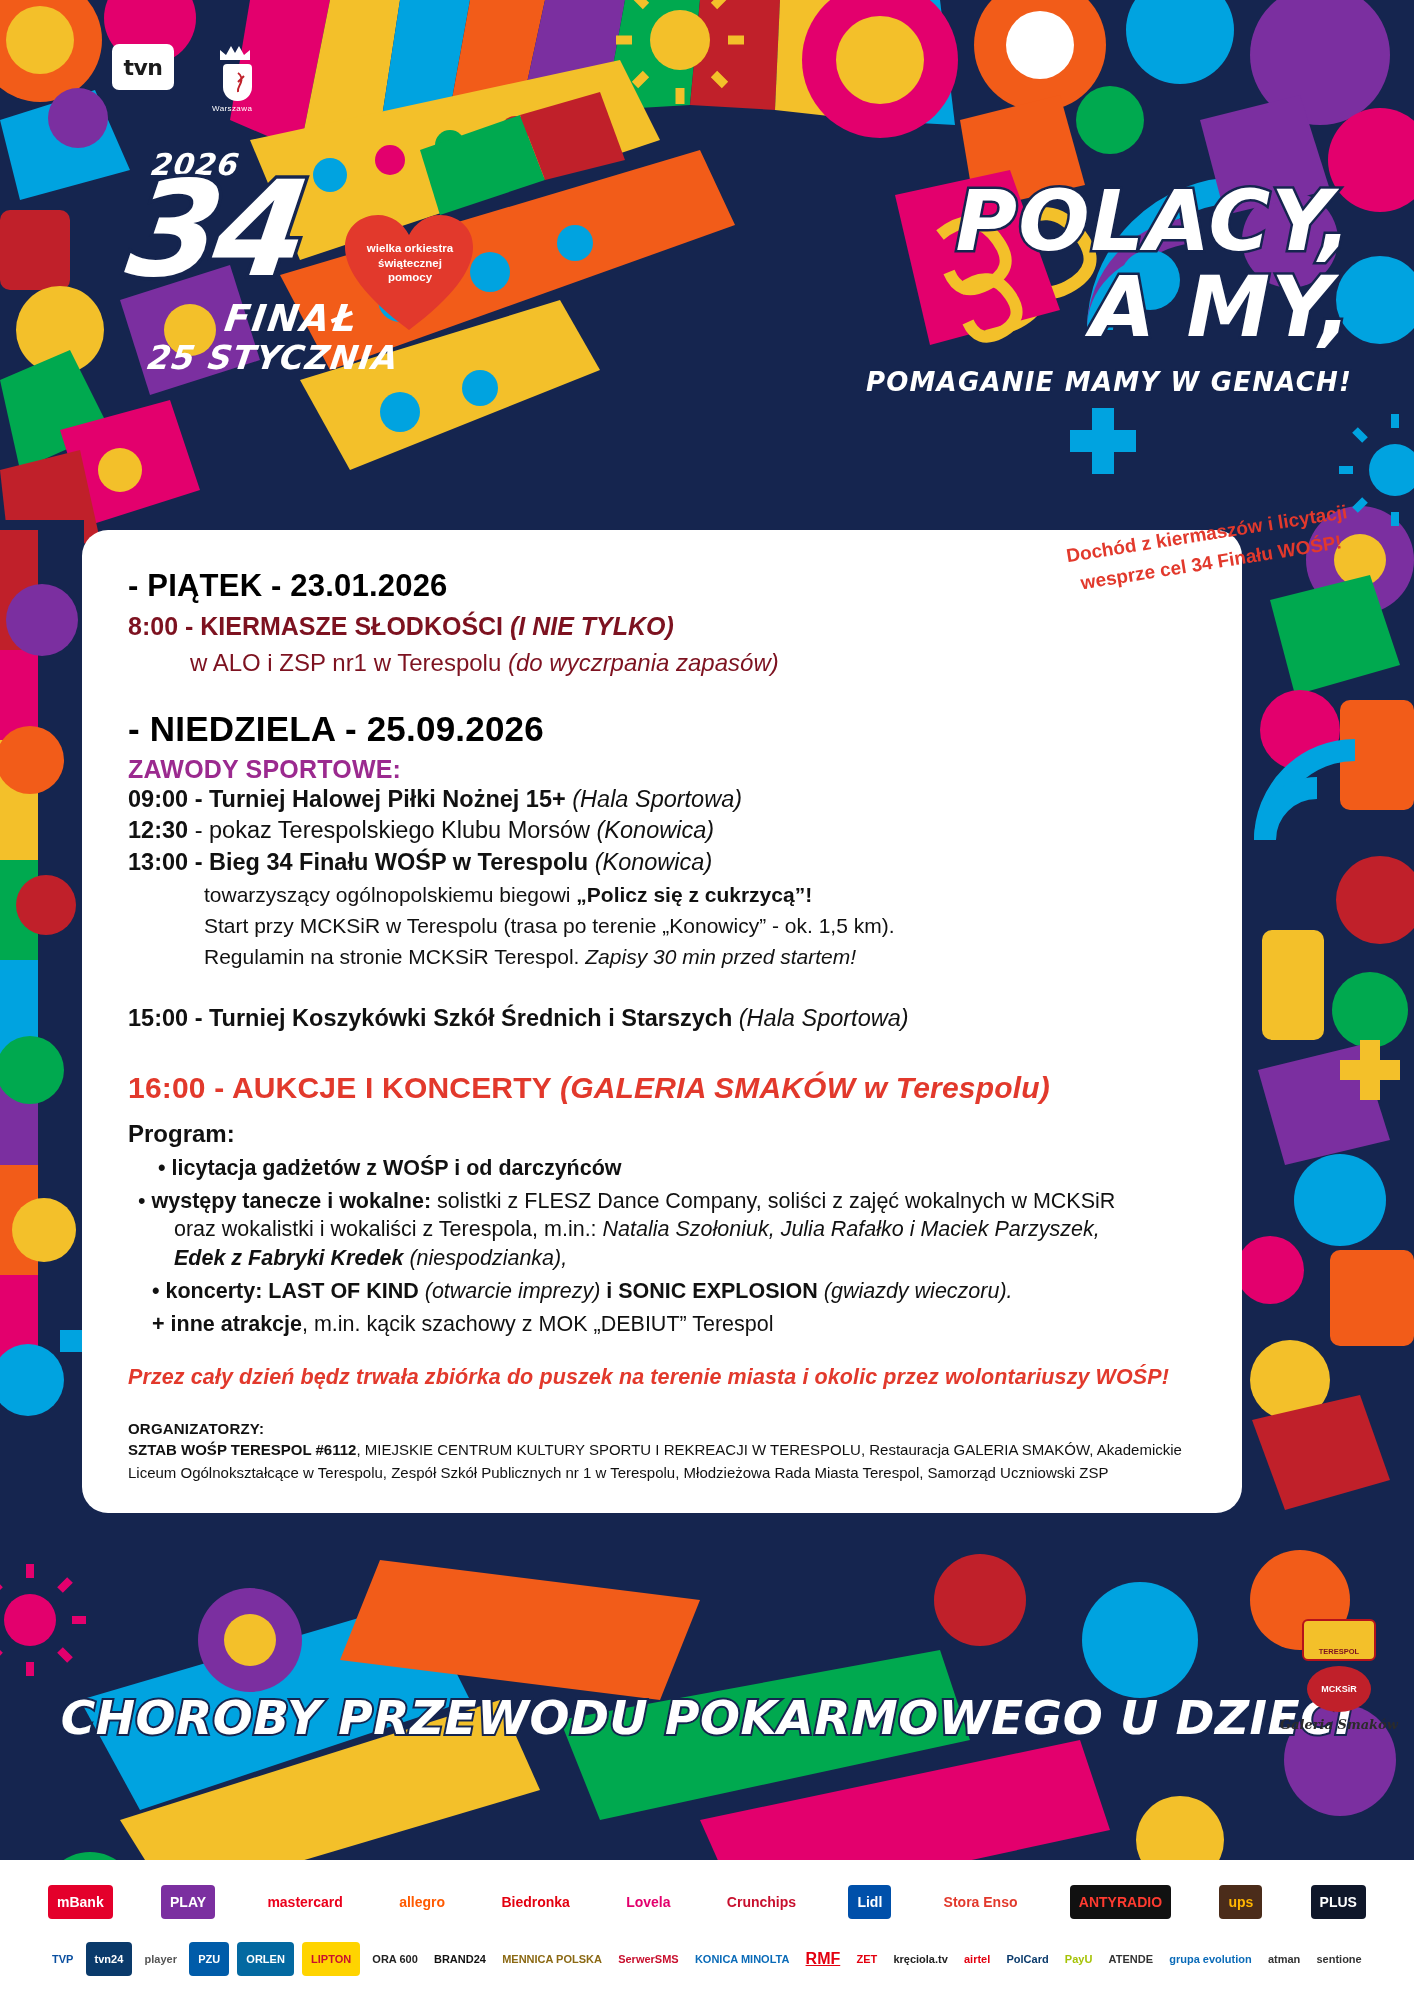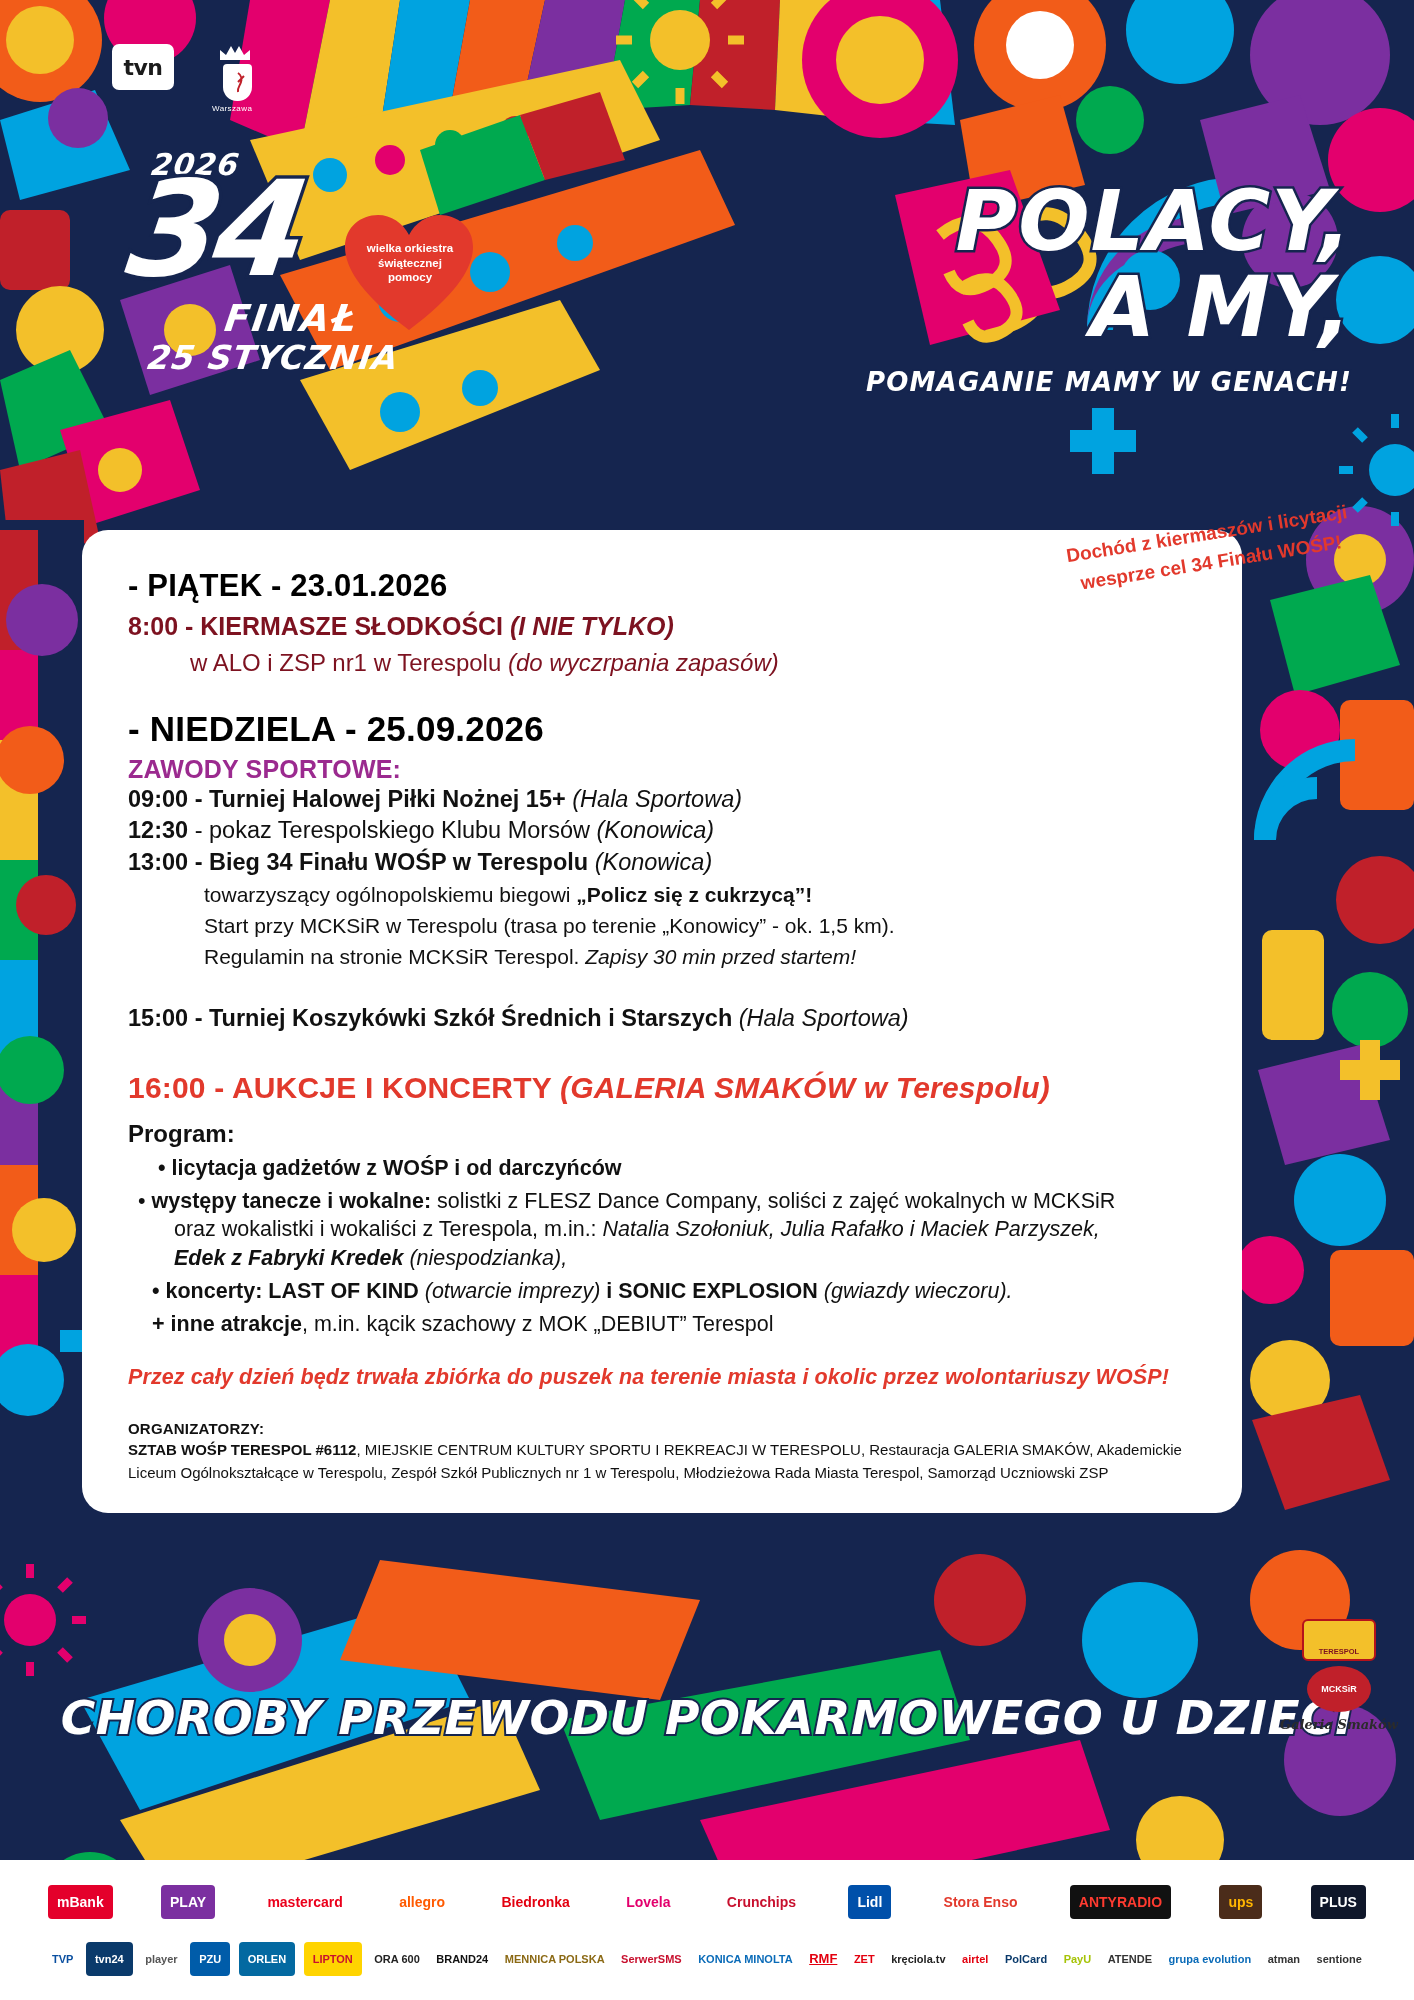--- a/index.html
+++ b/index.html
@@ -536,21 +536,21 @@
         <div class="sp chip" style="font-size: 11px; background: rgb(10, 58, 107); color: rgb(255, 255, 255);">tvn24</div>
         <div class="sp" style="font-size: 11px; color: rgb(85, 85, 85);">player</div>
         <div class="sp chip" style="font-size: 11px; background: rgb(0, 92, 169); color: rgb(255, 255, 255);">PZU</div>
         <div class="sp chip" style="font-size: 11px; background: #0369a1; color: rgb(255, 255, 255);">ORLEN</div>
         <div class="sp chip" style="font-size: 11px; background: rgb(255, 212, 0); color: rgb(200, 16, 46);">LIPTON</div>
         <div class="sp" style="font-size: 11px; color: rgb(34, 34, 34);">ORA 600</div>
         <div class="sp" style="font-size: 11px; color: rgb(17, 17, 17);">BRAND24</div>
         <div class="sp" style="font-size: 11px; color: rgb(139, 105, 20);">MENNICA POLSKA</div>
         <div class="sp" style="font-size: 11px; color: rgb(200, 16, 46);">SerwerSMS</div>
         <div class="sp" style="font-size: 11px; color: rgb(10, 107, 184);">KONICA MINOLTA</div>
-        <div class="sp" style="font-size: 13px; color: rgb(227, 0, 15); text-decoration: underline;">RMF</div>
+        <div class="sp" style="font-size: 16px; color: rgb(227, 0, 15); text-decoration: underline;">RMF</div>
         <div class="sp" style="font-size: 11px; color: rgb(227, 0, 15);">ZET</div>
         <div class="sp" style="font-size: 11px; color: rgb(34, 34, 34);">kręciola.tv</div>
         <div class="sp" style="font-size: 11px; color: rgb(227, 0, 15);">airtel</div>
         <div class="sp" style="font-size: 11px; color: rgb(10, 58, 107);">PolCard</div>
         <div class="sp" style="font-size: 11px; color: rgb(166, 195, 7);">PayU</div>
         <div class="sp" style="font-size: 11px; color: rgb(51, 51, 51);">ATENDE</div>
         <div class="sp" style="font-size: 11px; color: rgb(10, 107, 184);">grupa evolution</div>
         <div class="sp" style="font-size: 11px; color: rgb(51, 51, 51);">atman</div>
         <div class="sp" style="font-size: 11px; color: rgb(51, 51, 51);">sentione</div>
       </div>

